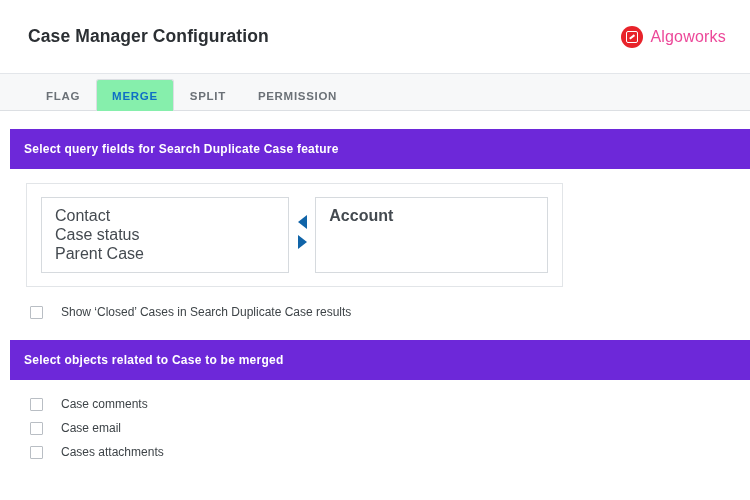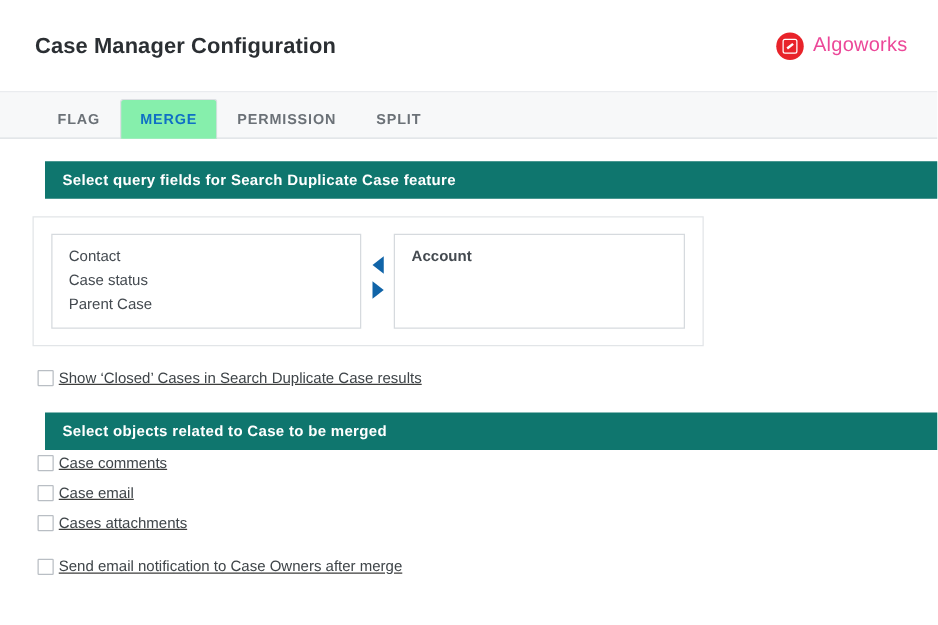--- a/index.html
+++ b/index.html
@@ -93,28 +93,28 @@
     background: #86efac;
     border-color: #dcdfe3;
     border-radius: 3px 3px 0 0;
   }
 
   
   .content {
     padding: 18px 0 0 0;
   }
   .section-bar {
-    margin-left: 36px;
-    background: #0f766e;
+    margin-left: 10px;
+    background: #6d28d9;
     color: #ffffff;
     font-size: 12px;
     font-weight: bold;
     letter-spacing: 0.25px;
     padding: 7px 0 7px 14px;
-    height: 30px;
+    height: 40px;
     display: flex;
     align-items: center;
   }
 
   
   .dual-wrap {
     margin: 14px 0 0 26px;
     border: 1px solid #e2e5e8;
     width: 537px;
     padding: 13px 14px;
@@ -125,21 +125,21 @@
   .listbox {
     border: 1px solid #d6dade;
     height: 76px;
     padding: 8px 0 0 0;
     background: #fff;
     overflow: hidden;
   }
   .listbox.left { width: 262px; }
   .listbox.right { width: 246px; font-weight: bold; }
   .list-item {
-    font-size: 12px;
+    font-size: 16px;
     color: #444a50;
     padding: 2px 0 2px 13px;
     line-height: 15px;
     cursor: pointer;
   }
   .arrows {
     width: 28px;
     display: flex;
     flex-direction: column;
     align-items: center;
@@ -159,62 +159,61 @@
   .arrow.right-arrow {
     border-top: 7px solid transparent;
     border-bottom: 7px solid transparent;
     border-left: 9px solid #1064a8;
   }
 
   
   .check-row {
     display: flex;
     align-items: center;
-    gap: 4px;
+    gap: 18px;
     margin-left: 30px;
     height: 20px;
-    text-decoration: underline;
   }
   .check-row.spaced { margin-top: 15px; }
   .cbox {
     width: 13px; height: 13px;
     border: 1px solid #b9bec4;
     background: #fff;
     border-radius: 1px;
     flex: none;
     cursor: pointer;
   }
   .check-label {
     font-size: 12px;
     color: #3e4448;
   }
 
-  .group-checks { }
+  .group-checks { margin-top: 14px; }
   .group-checks .check-row { margin-bottom: 4px; }
 </style>
 </head>
 <body>
 
 <div class="page">
 
   <div class="header">
     <div class="page-title">Case Manager Configuration</div>
     <div class="brand">
       <div class="brand-mark">
         <div class="inner"></div>
       </div>
       <div class="brand-name">Algoworks</div>
     </div>
   </div>
 
   <div class="tabs">
     <div class="tab">FLAG</div>
     <div class="tab active">MERGE</div>
+    <div class="tab">SPLIT</div>
     <div class="tab">PERMISSION</div>
-    <div class="tab">SPLIT</div>
   </div>
 
   <div class="content">
 
     <div class="section-bar">Select query fields for Search Duplicate Case feature</div>
 
     <div class="dual-wrap">
       <div class="listbox left">
         <div class="list-item">Contact</div>
         <div class="list-item">Case status</div>
@@ -246,19 +245,15 @@
       <div class="check-row">
         <div class="cbox"></div>
         <div class="check-label">Case email</div>
       </div>
       <div class="check-row">
         <div class="cbox"></div>
         <div class="check-label">Cases attachments</div>
       </div>
     </div>
 
-    <div class="check-row spaced">
-      <div class="cbox"></div>
-      <div class="check-label">Send email notification to Case Owners after merge</div>
-    </div>
 
   </div>
 </div>
 
 </body></html>

